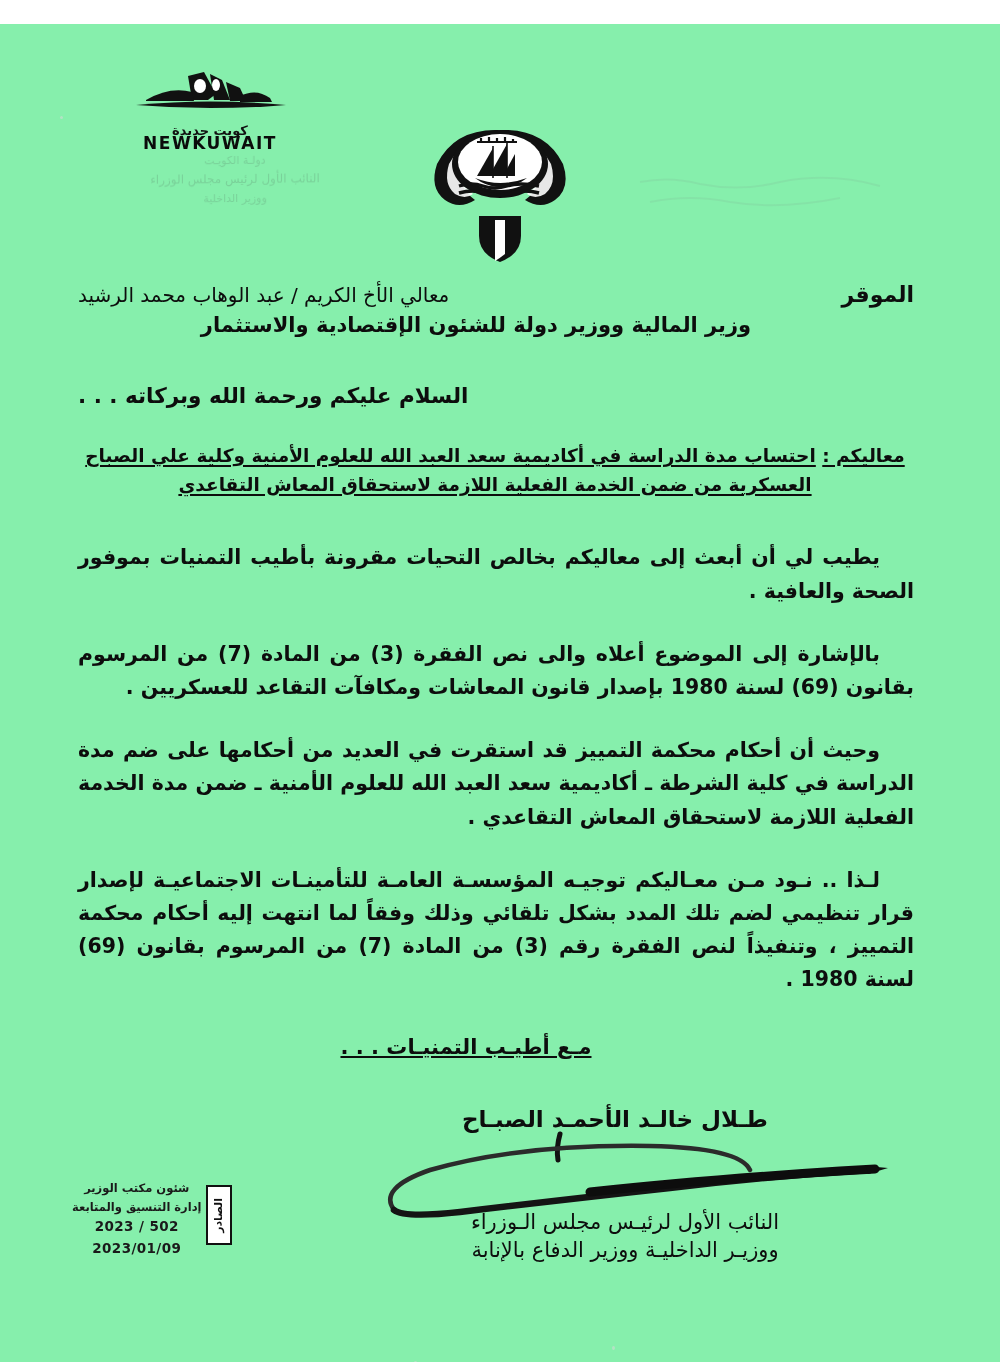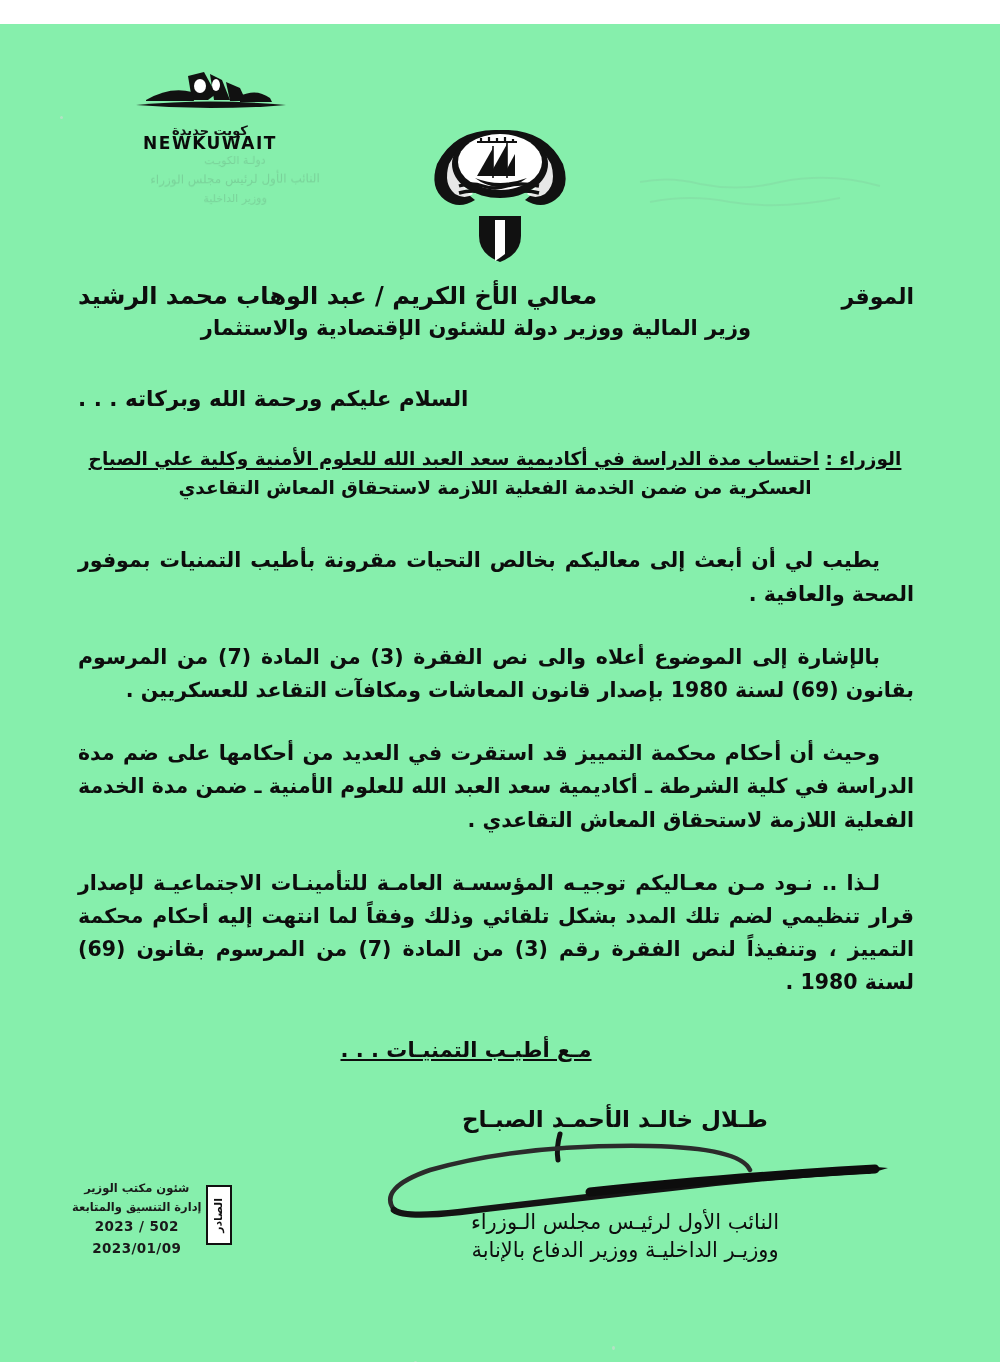--- a/index.html
+++ b/index.html
@@ -108,22 +108,22 @@
   }
 
   .addressee-row {
     display: flex;
     flex-direction: row;
     align-items: baseline;
     justify-content: space-between;
     margin-bottom: 4px;
   }
   .addressee-name {
-    font-size: 24px;
-    font-weight: 700;
+    font-size: 20px;
+    font-weight: 400;
     letter-spacing: -0.3px;
     margin-right: 150px;
   }
   .addressee-honorific {
     font-size: 22px;
     font-weight: 700;
   }
   .addressee-title {
     font-size: 21px;
     font-weight: 700;
@@ -149,20 +149,21 @@
     text-align-last: center;
   }
   .subject-label {
     text-decoration: underline;
     text-underline-offset: 3px;
     text-decoration-thickness: 1.5px;
   }
   .subject-line-2 {
     display: block;
     text-align: left;
+    text-decoration: underline;
     text-underline-offset: 3px;
     text-decoration-thickness: 1.5px;
   }
 
   .para {
     font-size: 20.5px;
     font-weight: 700;
     line-height: 1.62;
     text-align: justify;
     text-justify: inter-word;
@@ -335,21 +336,21 @@
     <div class="addressee-row">
       <div class="addressee-honorific">الموقر</div>
       <div class="addressee-name">معالي الأخ الكريم / عبد الوهاب محمد الرشيد</div>
     </div>
 
     <div class="addressee-title">وزير المالية ووزير دولة للشئون الإقتصادية والاستثمار</div>
 
     <div class="salutation">السلام عليكم ورحمة الله وبركاته . . .</div>
 
     <div class="subject-block">
-      <span class="subject-label">الوزراء :</span>
+      <span class="subject-label">معاليكم :</span>
       <span class="subject-label">احتساب مدة الدراسة في أكاديمية سعد العبد الله للعلوم الأمنية وكلية علي الصباح</span>
       <span class="subject-line-2">العسكرية من ضمن الخدمة الفعلية اللازمة لاستحقاق المعاش التقاعدي</span>
     </div>
 
     <p class="para p-first">يطيب لي أن أبعث إلى معاليكم بخالص التحيات مقرونة بأطيب التمنيات بموفور الصحة والعافية .</p>
     <p class="para">بالإشارة إلى الموضوع أعلاه والى نص الفقرة (3) من المادة (7) من المرسوم بقانون (69) لسنة 1980 بإصدار قانون المعاشات ومكافآت التقاعد للعسكريين .</p>
     <p class="para">وحيث أن أحكام محكمة التمييز قد استقرت في العديد من أحكامها على ضم مدة الدراسة في كلية الشرطة ـ أكاديمية سعد العبد الله للعلوم الأمنية ـ ضمن مدة الخدمة الفعلية اللازمة لاستحقاق المعاش التقاعدي .</p>
     <p class="para">لـذا .. نـود مـن معـاليكم توجيـه المؤسسـة العامـة للتأمينـات الاجتماعيـة لإصدار قرار تنظيمي لضم تلك المدد بشكل تلقائي وذلك وفقاً لما انتهت إليه أحكام محكمة التمييز ، وتنفيذاً لنص الفقرة رقم (3) من المادة (7) من المرسوم بقانون (69) لسنة 1980 .</p>
 
     <div class="closing">مـع أطيـب التمنيـات . . .</div>

